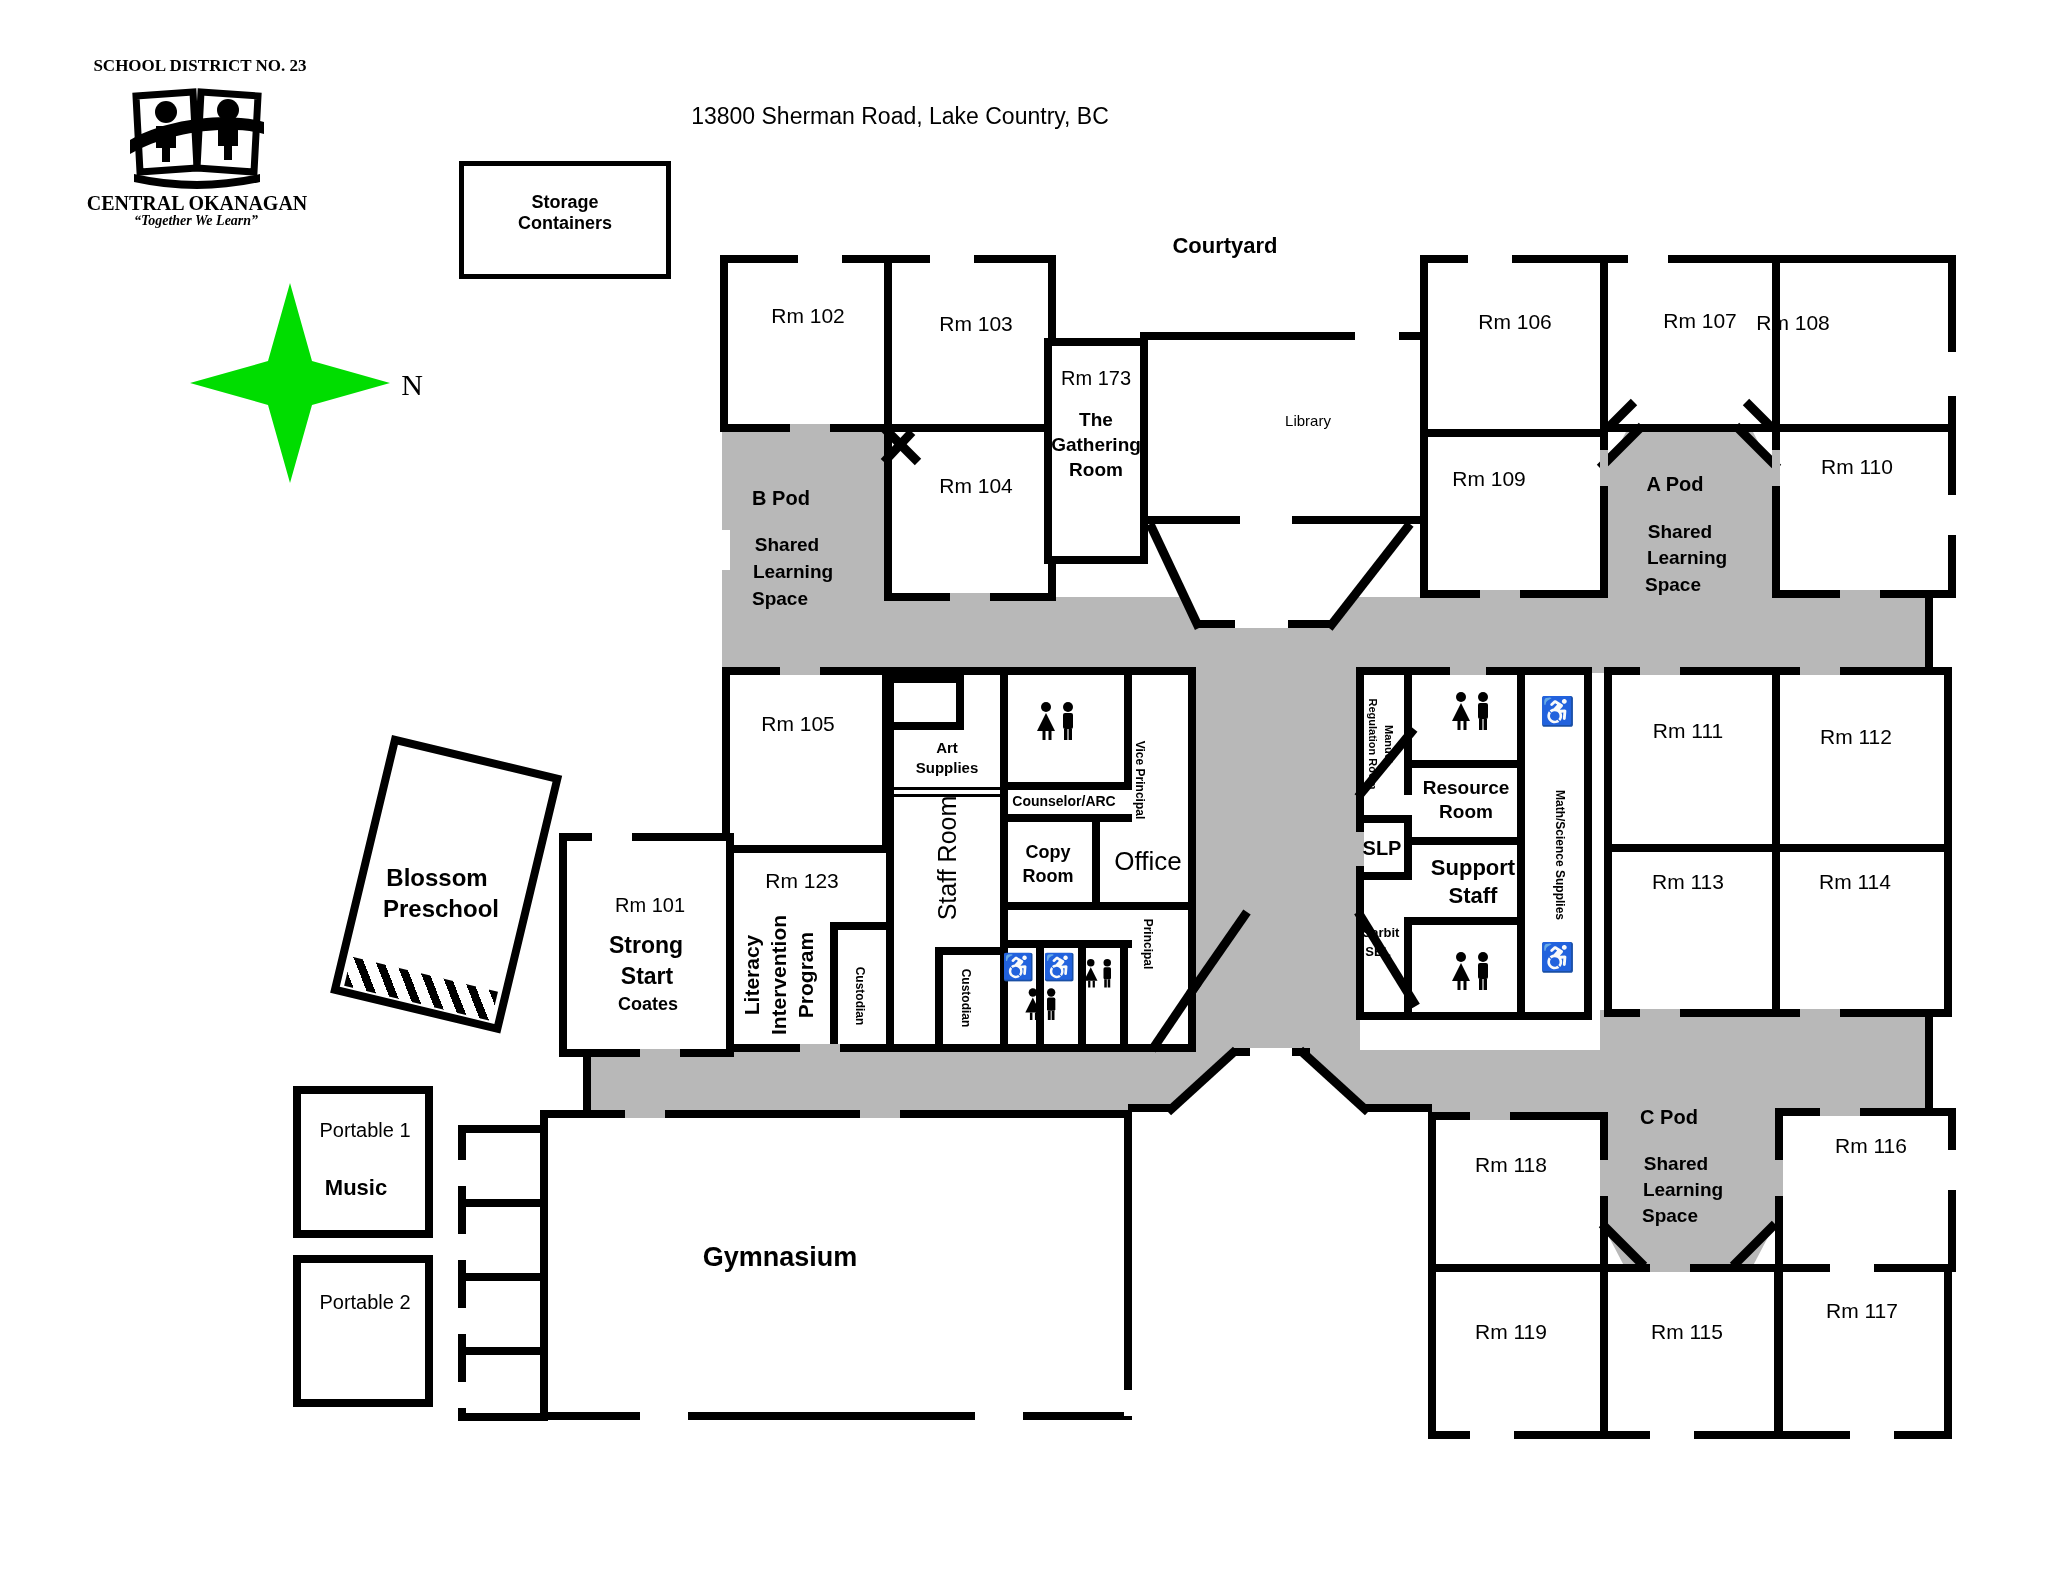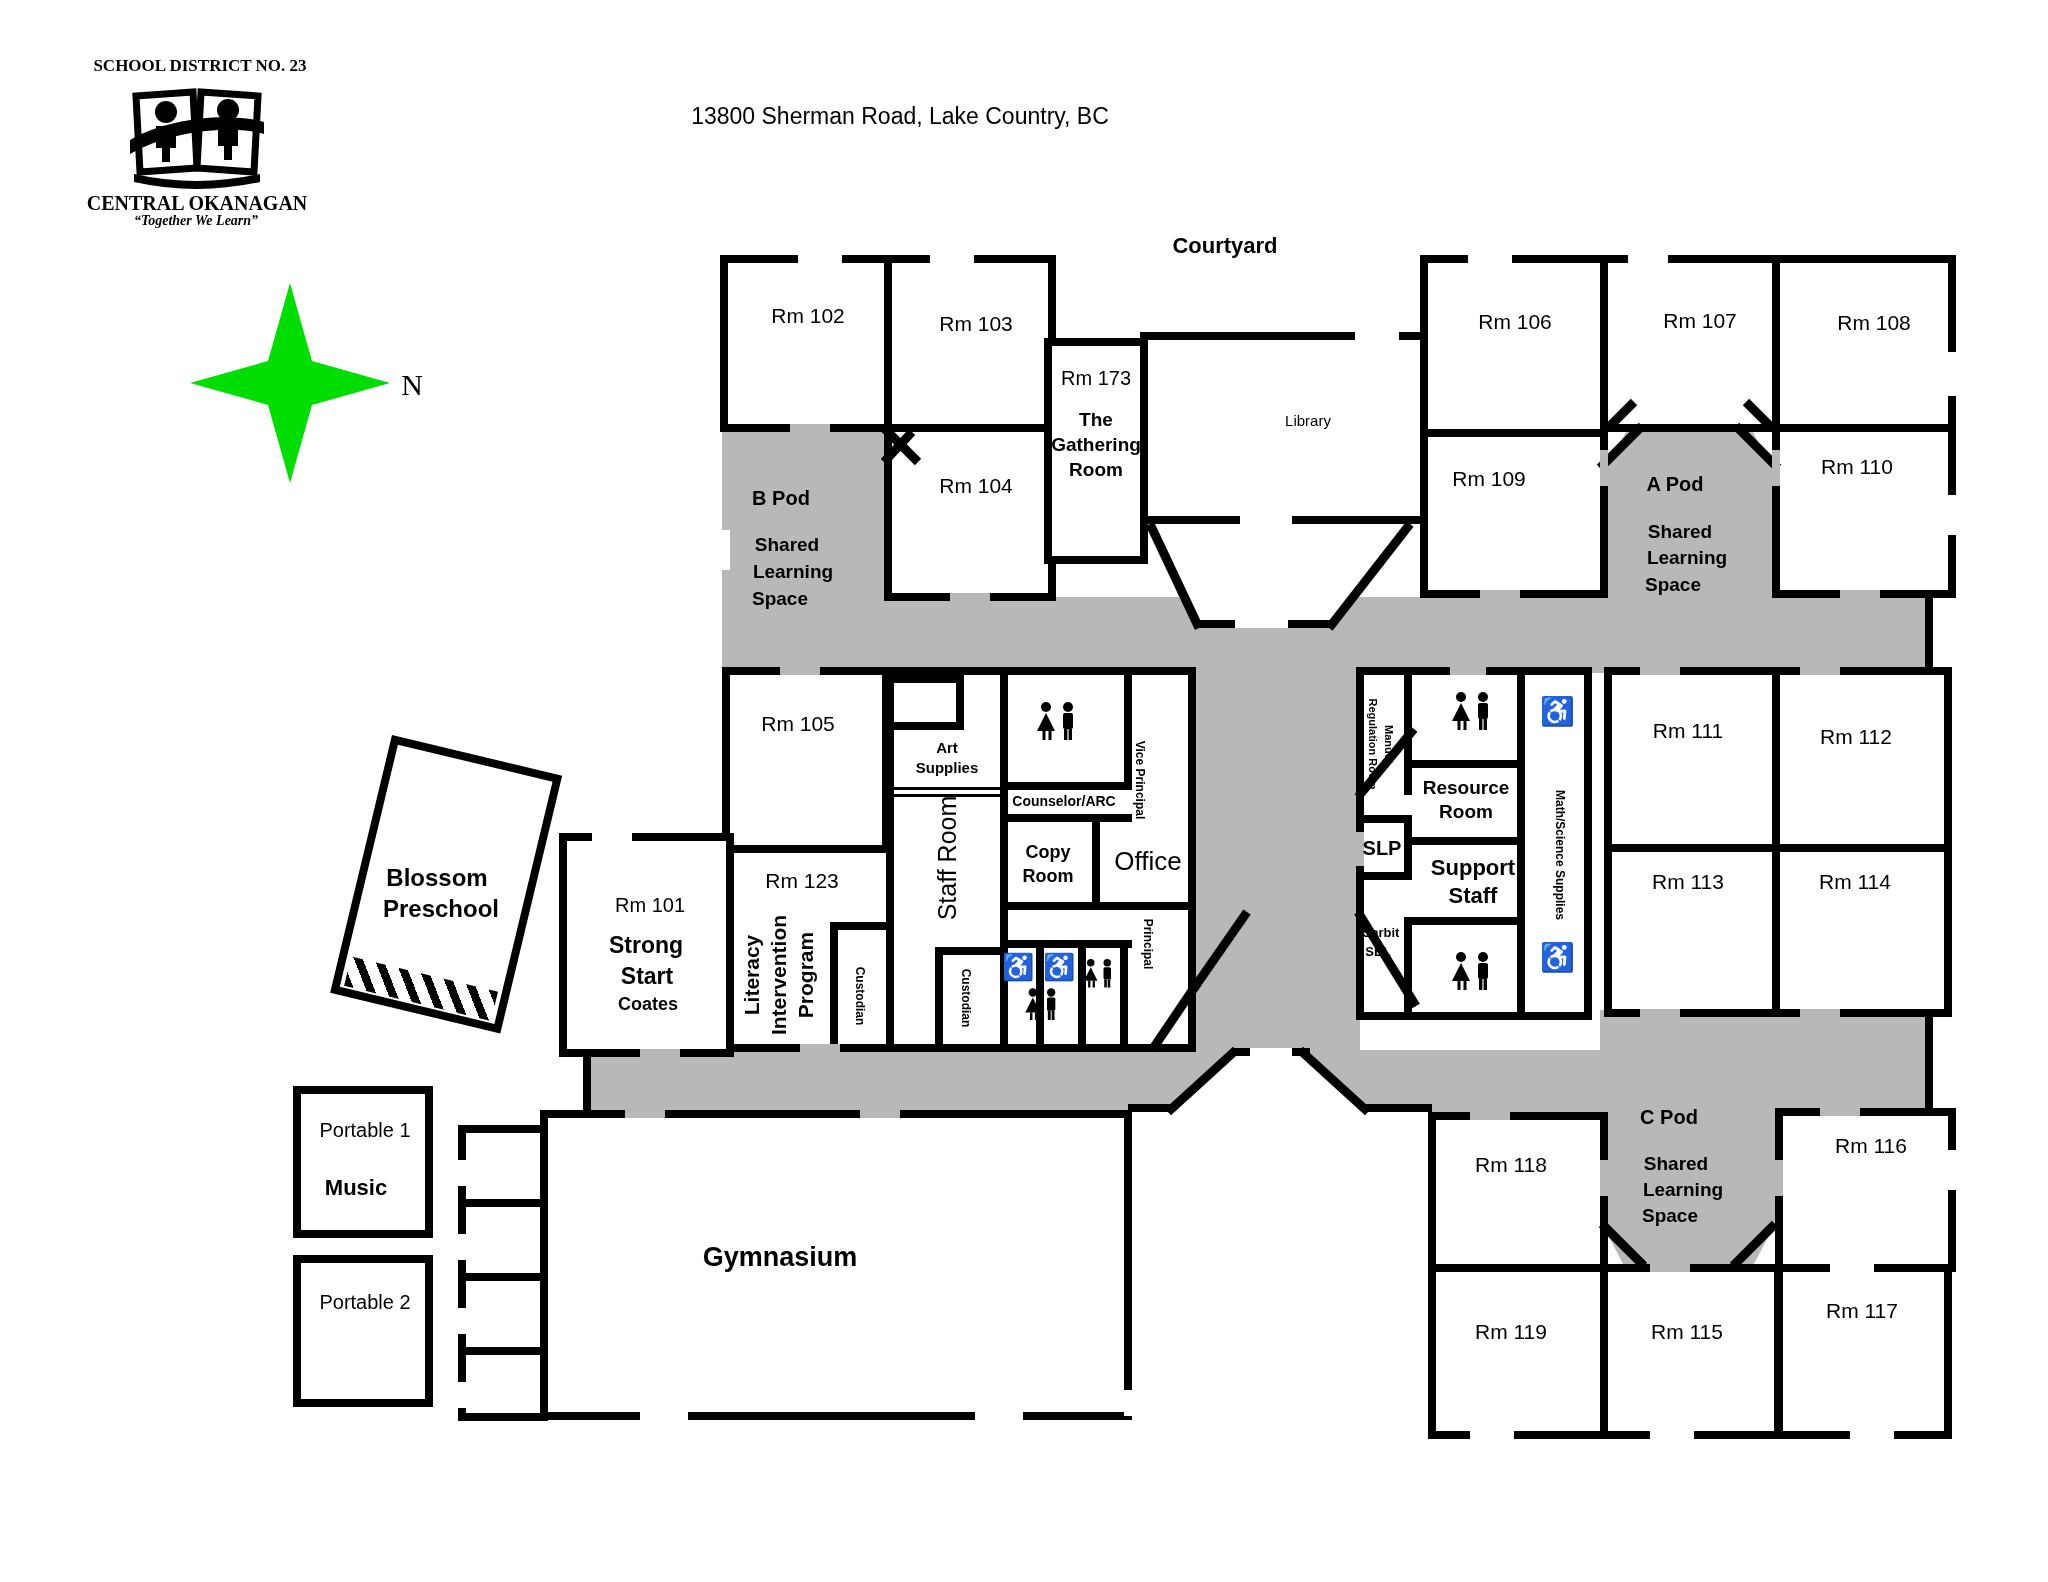--- a/index.html
+++ b/index.html
@@ -40,20 +40,24 @@
       <path d="M90 42 h20 v22 h-6 v14 h-8 v-14 h-6 Z" fill="#000"></path>
       <path d="M2 58 C40 36 100 30 136 40 L136 52 C100 42 40 50 2 72 Z" fill="#000"></path>
       <path d="M6 92 Q69 106 132 92 L132 100 Q69 114 6 100 Z" fill="#000"></path>
     </svg>
   </div>
   <div class="lbl serif b" style="left:197px;top:203px;font-size:20px;">CENTRAL OKANAGAN</div>
   <div class="lbl serif" style="left:196px;top:221px;font-size:14px;font-style:italic;font-weight:bold;">“Together We Learn”</div>
 
   <div class="lbl" style="left:900px;top:116px;font-size:23px;">13800 Sherman Road, Lake Country, BC</div>
 
+  <div id="storage" style="left:459px;top:161px;width:212px;height:118px;">
+    <span class="b" style="font-size:18px;">Storage</span>
+    <span class="b" style="font-size:18px;">Containers</span>
+  </div>
 
   <div style="position:absolute;left:185px;top:278px;">
     <svg width="210" height="210" viewBox="0 0 210 210">
       <polygon points="105,5 127,83 205,105 127,127 105,205 83,127 5,105 83,83" fill="#00dd00"></polygon>
     </svg>
   </div>
   <div class="lbl serif" style="left:412px;top:385px;font-size:30px;">N</div>
 
   <div class="g" style="left:722px;top:424px;width:162px;height:249px;"></div>
   <div class="g" style="left:1607px;top:424px;width:165px;height:249px;clip-path:polygon(0 18%,14% 0,86% 0,100% 18%,100% 100%,0 100%);"></div>
@@ -216,21 +220,21 @@
   <div class="lbl" style="left:976px;top:324px;font-size:21px;">Rm 103</div>
   <div class="lbl" style="left:976px;top:486px;font-size:21px;">Rm 104</div>
   <div class="lbl" style="left:1096px;top:378px;font-size:20px;">Rm 173</div>
   <div class="lbl b" style="left:1096px;top:420px;font-size:19px;">The</div>
   <div class="lbl b" style="left:1096px;top:445px;font-size:19px;">Gathering</div>
   <div class="lbl b" style="left:1096px;top:470px;font-size:19px;">Room</div>
   <div class="lbl" style="left:1308px;top:421px;font-size:15px;">Library</div>
   <div class="lbl" style="left:1515px;top:322px;font-size:21px;">Rm 106</div>
   <div class="lbl" style="left:1489px;top:479px;font-size:21px;">Rm 109</div>
   <div class="lbl" style="left:1700px;top:321px;font-size:21px;">Rm 107</div>
-  <div class="lbl" style="left:1874px;top:323px;font-size:21px;">Rm 108</div>
+  <div class="lbl" style="left:1793px;top:323px;font-size:21px;">Rm 108</div>
   <div class="lbl" style="left:1857px;top:467px;font-size:21px;">Rm 110</div>
 
   <div class="lbl b" style="left:781px;top:498px;font-size:20px;">B Pod</div>
   <div class="lbl b" style="left:787px;top:545px;font-size:19px;">Shared</div>
   <div class="lbl b" style="left:793px;top:572px;font-size:19px;">Learning</div>
   <div class="lbl b" style="left:780px;top:599px;font-size:19px;">Space</div>
   <div class="lbl b" style="left:1675px;top:484px;font-size:20px;">A Pod</div>
   <div class="lbl b" style="left:1680px;top:532px;font-size:19px;">Shared</div>
   <div class="lbl b" style="left:1687px;top:558px;font-size:19px;">Learning</div>
   <div class="lbl b" style="left:1673px;top:585px;font-size:19px;">Space</div>

